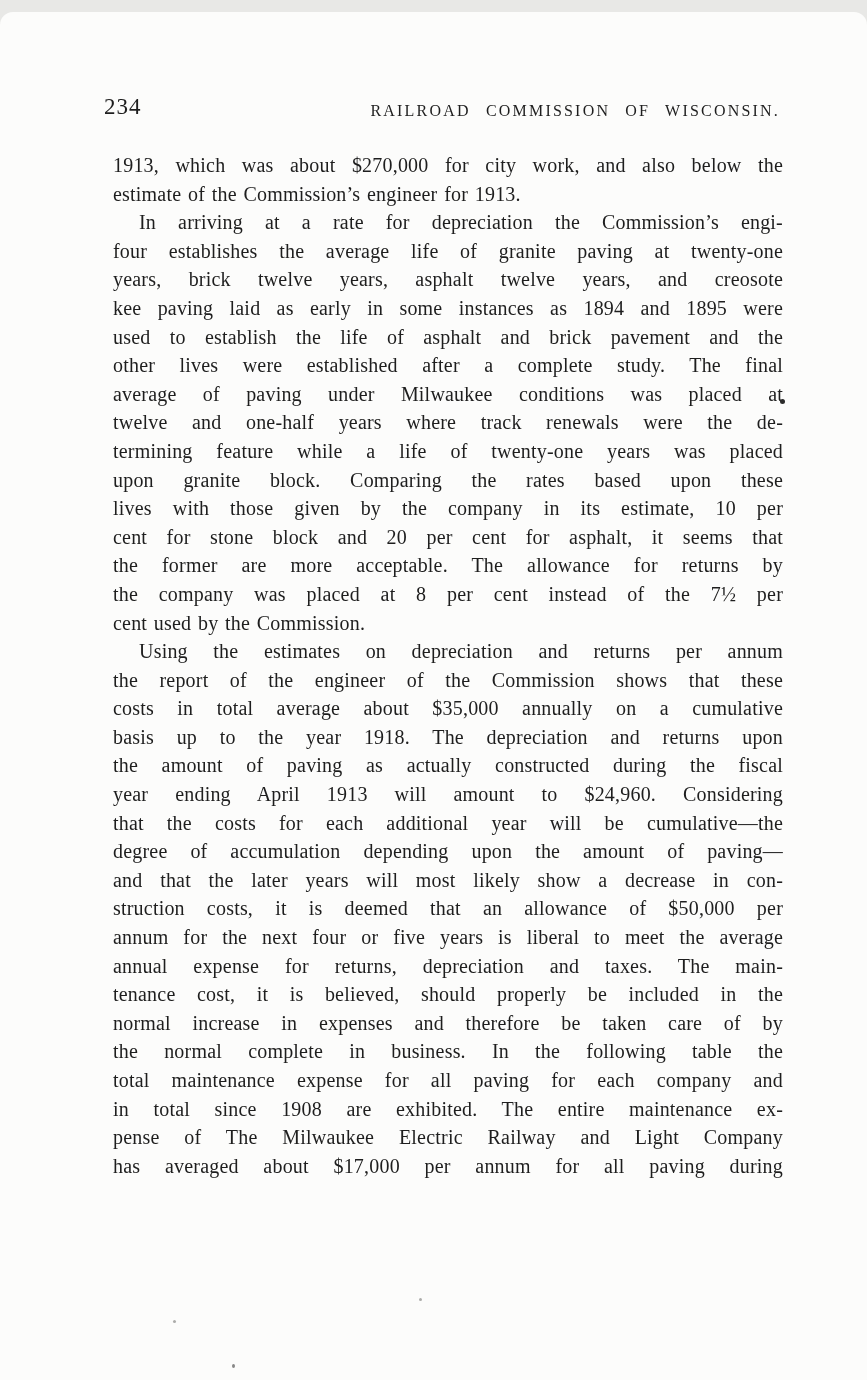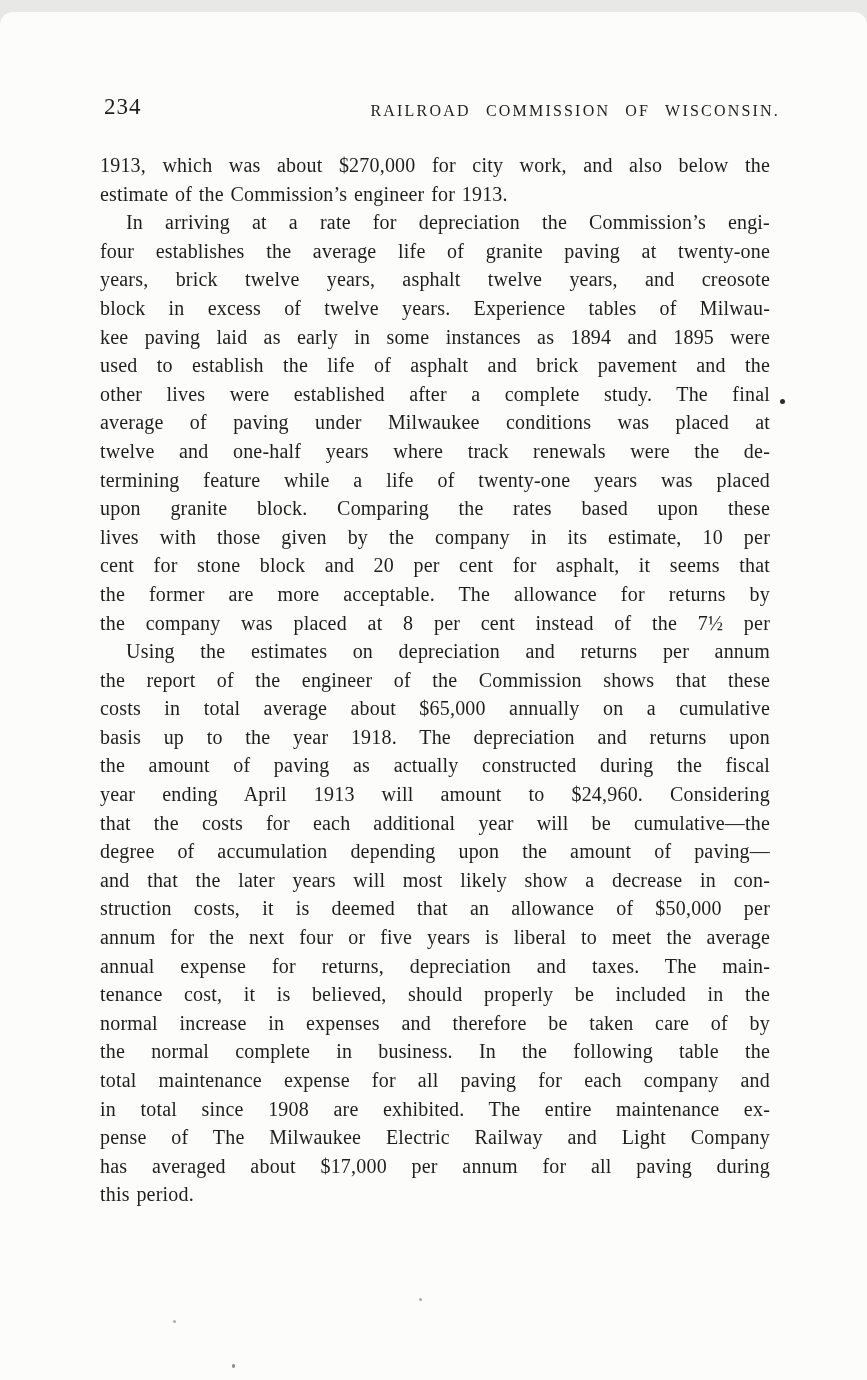--- a/index.html
+++ b/index.html
@@ -31,21 +31,21 @@
     top: 90px;
     width: 680px;
     text-align: right;
     font-size: 16px;
     letter-spacing: 2.2px;
     word-spacing: 9px;
     white-space: nowrap;
   }
   .body-block {
     position: absolute;
-    left: 100px;
+    left: 113px;
     top: 139px;
     width: 670px;
     font-size: 20px;
     line-height: 28.6px;
     letter-spacing: 0.2px;
     word-spacing: 1.5px;
   }
   .para { margin: 0; }
   .line {
     height: 28.6px;
@@ -93,55 +93,54 @@
 
     <div class="para">
       <div class="line">1913, which was about $270,000 for city work, and also below the</div>
       <div class="line end">estimate of the Commission’s engineer for 1913.</div>
     </div>
 
     <div class="para">
       <div class="line indent">In arriving at a rate for depreciation the Commission’s engi-</div>
       <div class="line">four establishes the average life of granite paving at twenty-one</div>
       <div class="line">years, brick twelve years, asphalt twelve years, and creosote</div>
-      <div class="line">block in excess of twelve years.  Experience tables of Milwau-</div>
       <div class="line">kee paving laid as early in some instances as 1894 and 1895 were</div>
       <div class="line">used to establish the life of asphalt and brick pavement and the</div>
       <div class="line">other lives were established after a complete study.  The final</div>
       <div class="line">average of paving under Milwaukee conditions was placed at</div>
       <div class="line">twelve and one-half years where track renewals were the de-</div>
       <div class="line">termining feature while a life of twenty-one years was placed</div>
       <div class="line">upon granite block.  Comparing the rates based upon these</div>
       <div class="line">lives with those given by the company in its estimate, 10 per</div>
       <div class="line">cent for stone block and 20 per cent for asphalt, it seems that</div>
       <div class="line">the former are more acceptable.  The allowance for returns by</div>
       <div class="line">the company was placed at 8 per cent instead of the 7½ per</div>
+      <div class="line end">cent used by the Commission.</div>
     </div>
 
     <div class="para">
       <div class="line indent">Using the estimates on depreciation and returns per annum</div>
       <div class="line">the report of the engineer of the Commission shows that these</div>
-      <div class="line">costs in total average about $65,000 annually on a cumulative</div>
+      <div class="line">costs in total average about $35,000 annually on a cumulative</div>
       <div class="line">basis up to the year 1918.  The depreciation and returns upon</div>
       <div class="line">the amount of paving as actually constructed during the fiscal</div>
       <div class="line">year ending April 1913 will amount to $24,960.  Considering</div>
       <div class="line">that the costs for each additional year will be cumulative—the</div>
       <div class="line">degree of accumulation depending upon the amount of paving—</div>
       <div class="line">and that the later years will most likely show a decrease in con-</div>
       <div class="line">struction costs, it is deemed that an allowance of $50,000 per</div>
       <div class="line">annum for the next four or five years is liberal to meet the average</div>
       <div class="line">annual expense for returns, depreciation and taxes.  The main-</div>
       <div class="line">tenance cost, it is believed, should properly be included in the</div>
       <div class="line">normal increase in expenses and therefore be taken care of by</div>
       <div class="line">the normal complete in business.  In the following table the</div>
       <div class="line">total maintenance expense for all paving for each company and</div>
       <div class="line">in total since 1908 are exhibited.  The entire maintenance ex-</div>
       <div class="line">pense of The Milwaukee Electric Railway and Light Company</div>
       <div class="line">has averaged about $17,000 per annum for all paving during</div>
-      <div class="line end">this period.</div>
     </div>
 
   </div>
 
   <div class="ink-dot"></div>
 
   <div class="speckle s1"></div>
   <div class="speckle s2"></div>
   <div class="speckle s3"></div>
 

